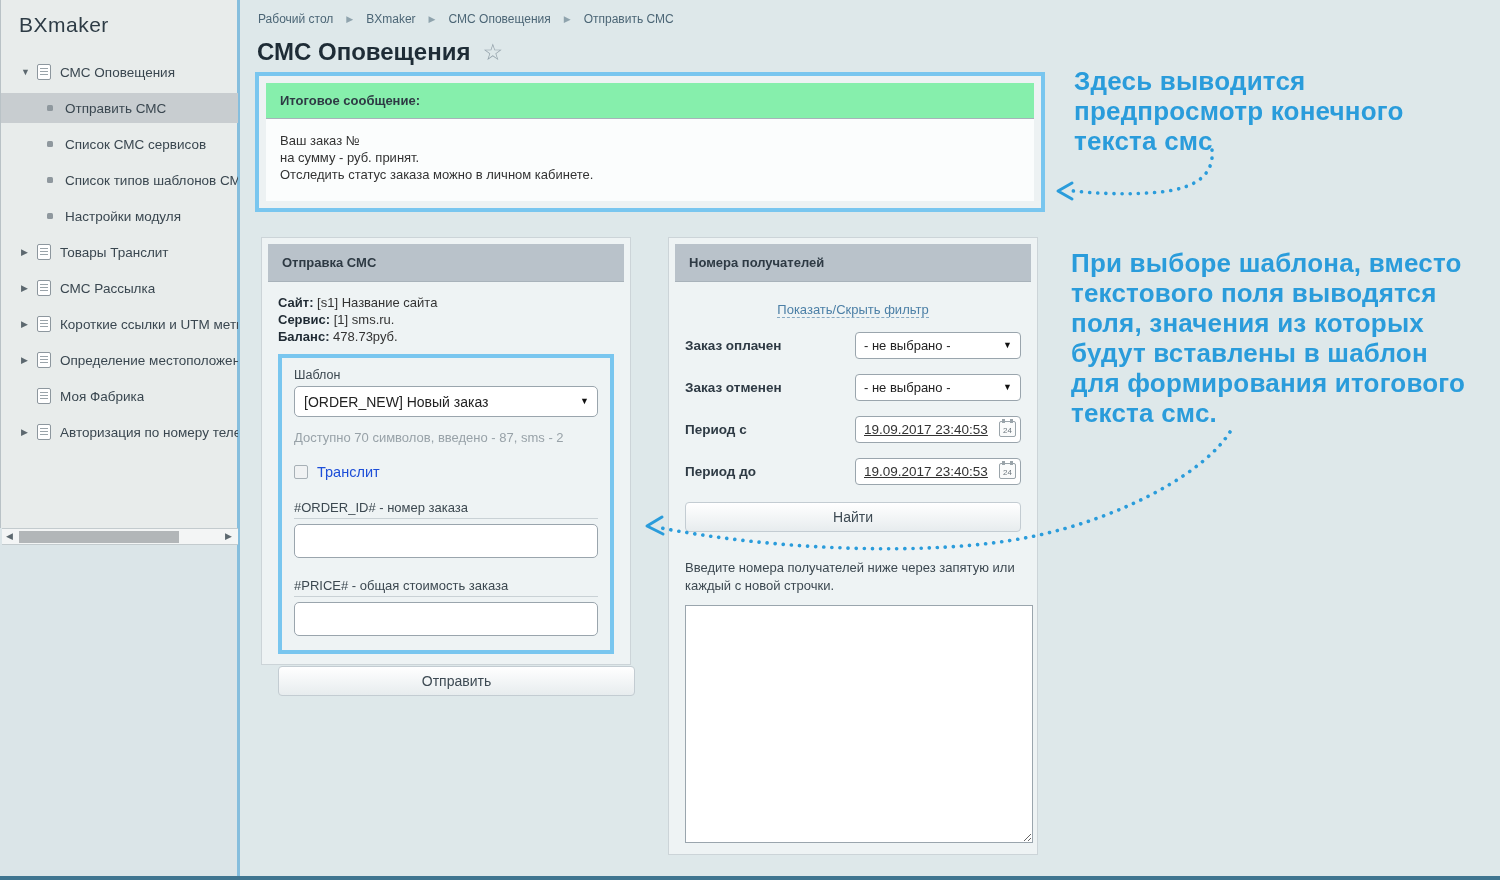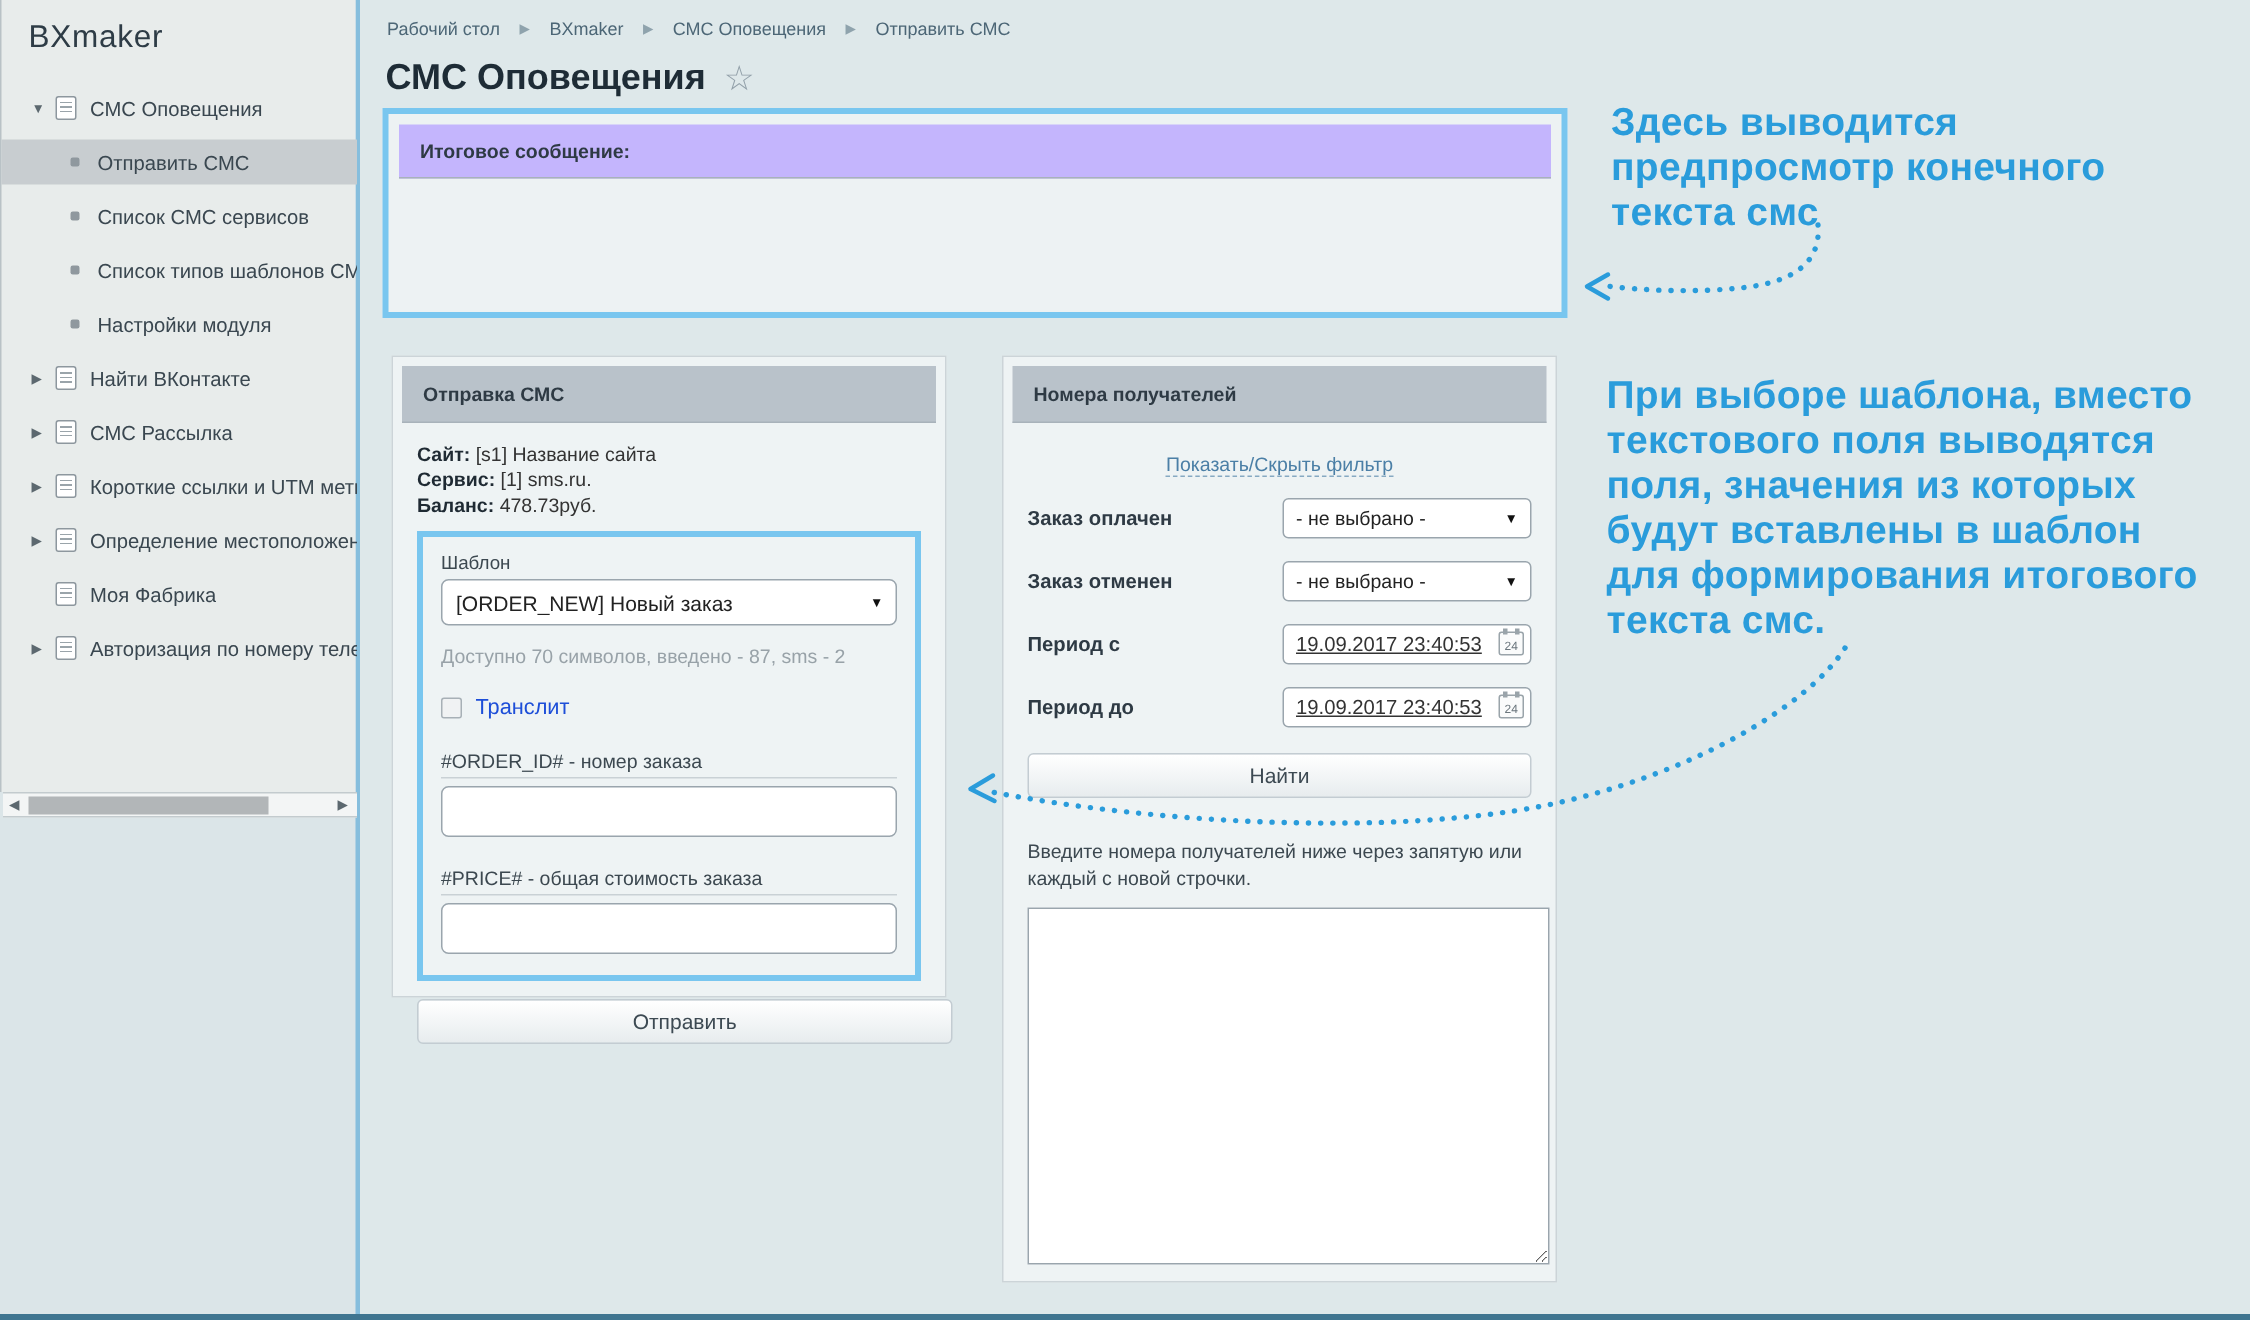--- a/index.html
+++ b/index.html
@@ -45,21 +45,21 @@
   .breadcrumb { position:absolute; left:258px; top:12px; display:flex; align-items:center; gap:13px; font-size:12px; color:#4c6676; }
   .breadcrumb .sep { font-size:9px; color:#8fa3ad; }
   .breadcrumb .bc-item { cursor:pointer; }
   .page-title-row { position:absolute; left:257px; top:38px; display:flex; align-items:center; gap:12px; }
   .page-title { font-size:24px; font-weight:bold; color:#1e2c36; }
   .star { font-size:23px; color:#92a0a9; cursor:pointer; line-height:1; }
 
   
   .msg-box { position:absolute; left:255px; top:72px; width:790px; height:140px;
     border:4px solid #79c6ef; background:#edf2f3; padding:7px; }
-  .box-header { background:#c4b5fd; height:36px; display:flex; align-items:center; padding-left:14px;
+  .box-header { background:#86efac; height:36px; display:flex; align-items:center; padding-left:14px;
     font-size:13px; font-weight:bold; color:#2e3a44; border-bottom:1px solid #a8b2ba; }
   .msg-body { background:#fbfdfd; height:82px; padding:13px 14px; font-size:13px; color:#333; line-height:17px; }
 
   
   .panel { position:absolute; background:#eef3f4; border:1px solid #ccd4d8; padding:6px; }
   .panel-send { left:261px; top:237px; width:370px; height:428px; }
   .panel-recip { left:668px; top:237px; width:370px; height:618px; }
   .panel-header { background:#b9c2ca; height:38px; display:flex; align-items:center; padding-left:14px;
     font-size:13px; font-weight:bold; color:#2e3a44; border-bottom:1px solid #a8b2ba; }
   .panel-body { padding:12px 10px 10px 10px; font-size:13px; }
@@ -135,21 +135,21 @@
         <span class="bullet"></span>
         <span class="mlabel">Список типов шаблонов СМС</span>
       </li>
       <li class="mrow lvl2">
         <span class="bullet"></span>
         <span class="mlabel">Настройки модуля</span>
       </li>
       <li class="mrow lvl1">
         <span class="tri">▶</span>
         <span class="doc-icon"></span>
-        <span class="mlabel">Найти ВКонтакте</span>
+        <span class="mlabel">Товары Транслит</span>
       </li>
       <li class="mrow lvl1">
         <span class="tri">▶</span>
         <span class="doc-icon"></span>
         <span class="mlabel">СМС Рассылка</span>
       </li>
       <li class="mrow lvl1">
         <span class="tri">▶</span>
         <span class="doc-icon"></span>
         <span class="mlabel">Короткие ссылки и UTM метки</span>
@@ -188,20 +188,25 @@
   <span class="bc-item">Отправить СМС</span>
 </div>
 
 <div class="page-title-row">
   <span class="page-title">СМС Оповещения</span>
   <span class="star">☆</span>
 </div>
 
 <div class="msg-box">
   <div class="box-header">Итоговое сообщение:</div>
+  <div class="msg-body">
+    <div>Ваш заказ №</div>
+    <div>на сумму - руб. принят.</div>
+    <div>Отследить статус заказа можно в личном кабинете.</div>
+  </div>
 </div>
 
 <div class="panel panel-send">
   <div class="panel-header">Отправка СМС</div>
   <div class="panel-body">
     <div class="info-line"><b>Сайт:</b> <span>[s1] Название сайта</span></div>
     <div class="info-line"><b>Сервис:</b> <span>[1] sms.ru.</span></div>
     <div class="info-line"><b>Баланс:</b> <span>478.73руб.</span></div>
 
     <div class="tpl-box">

